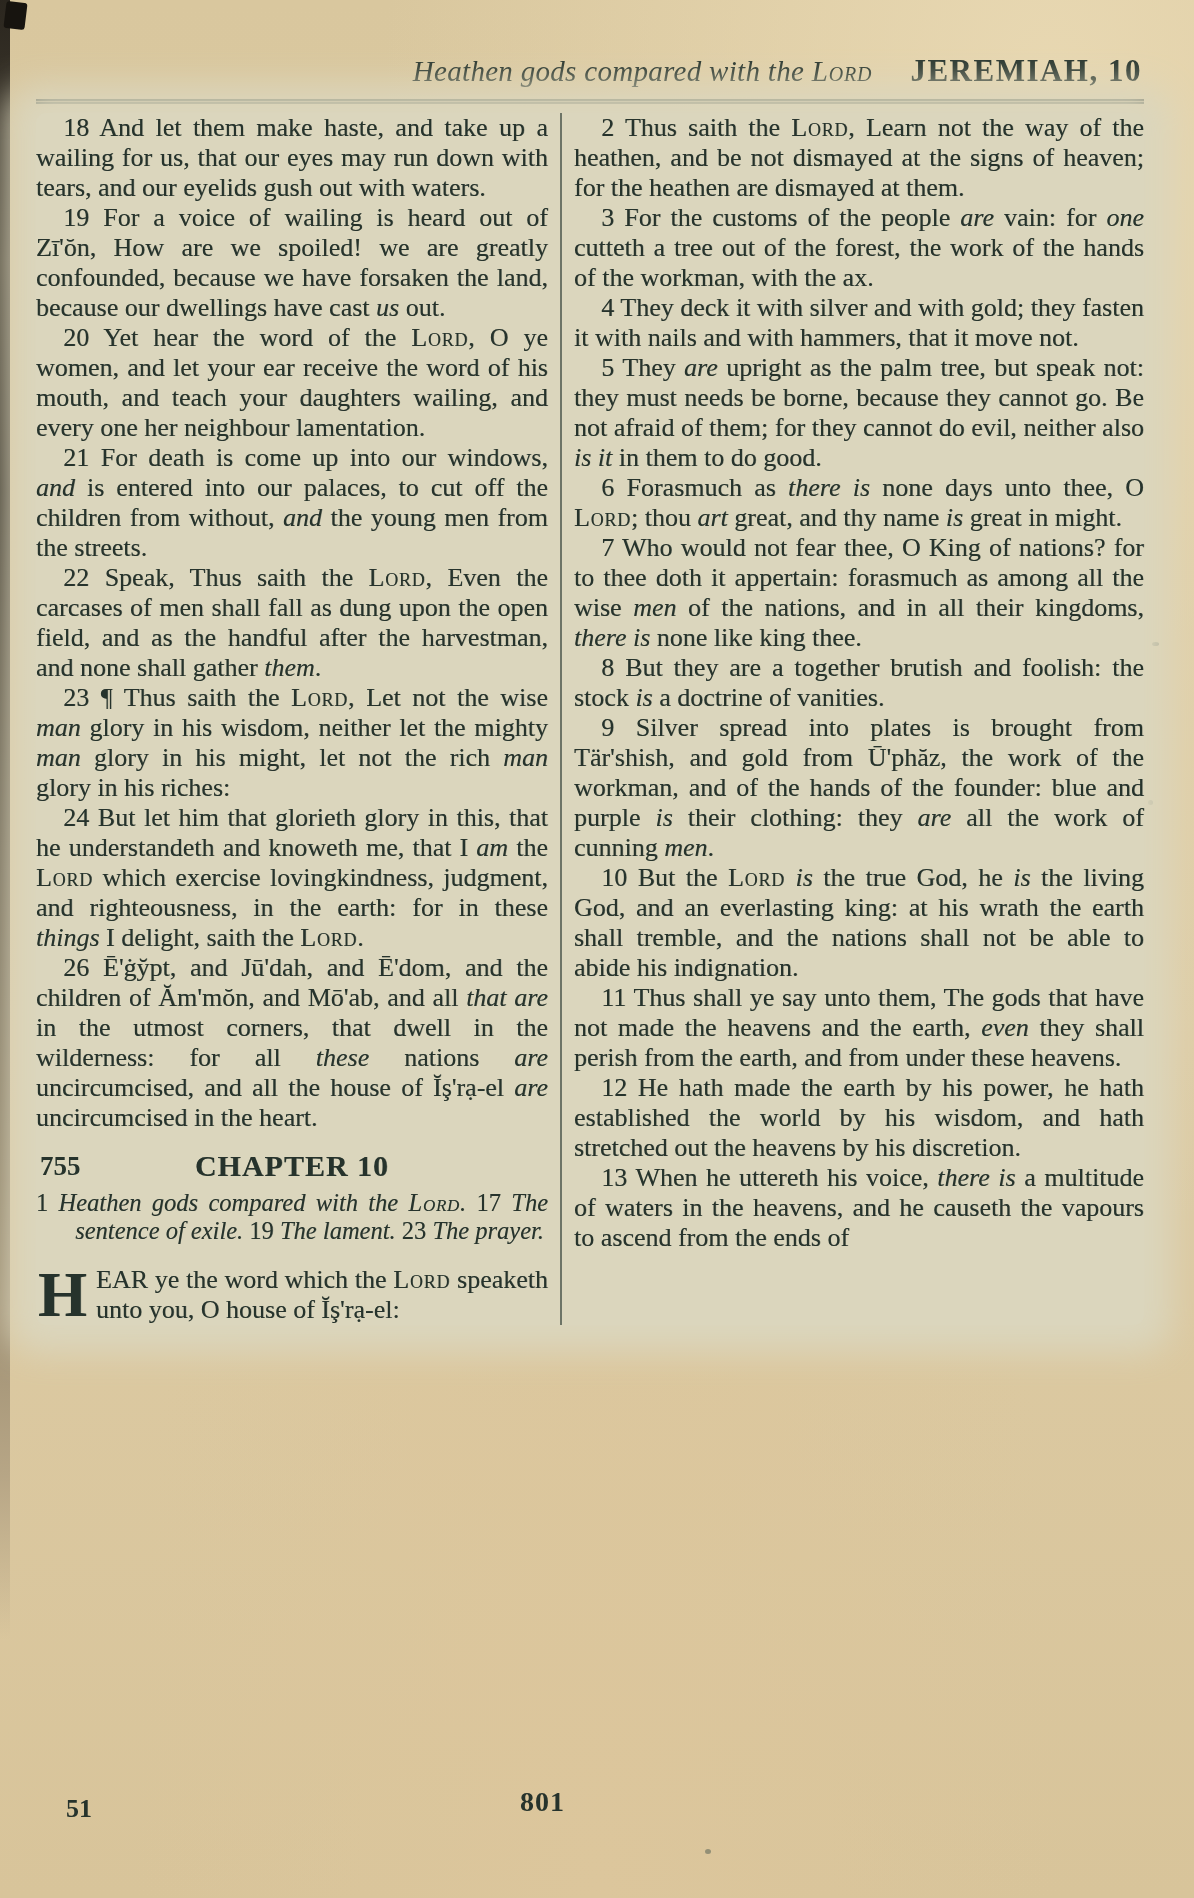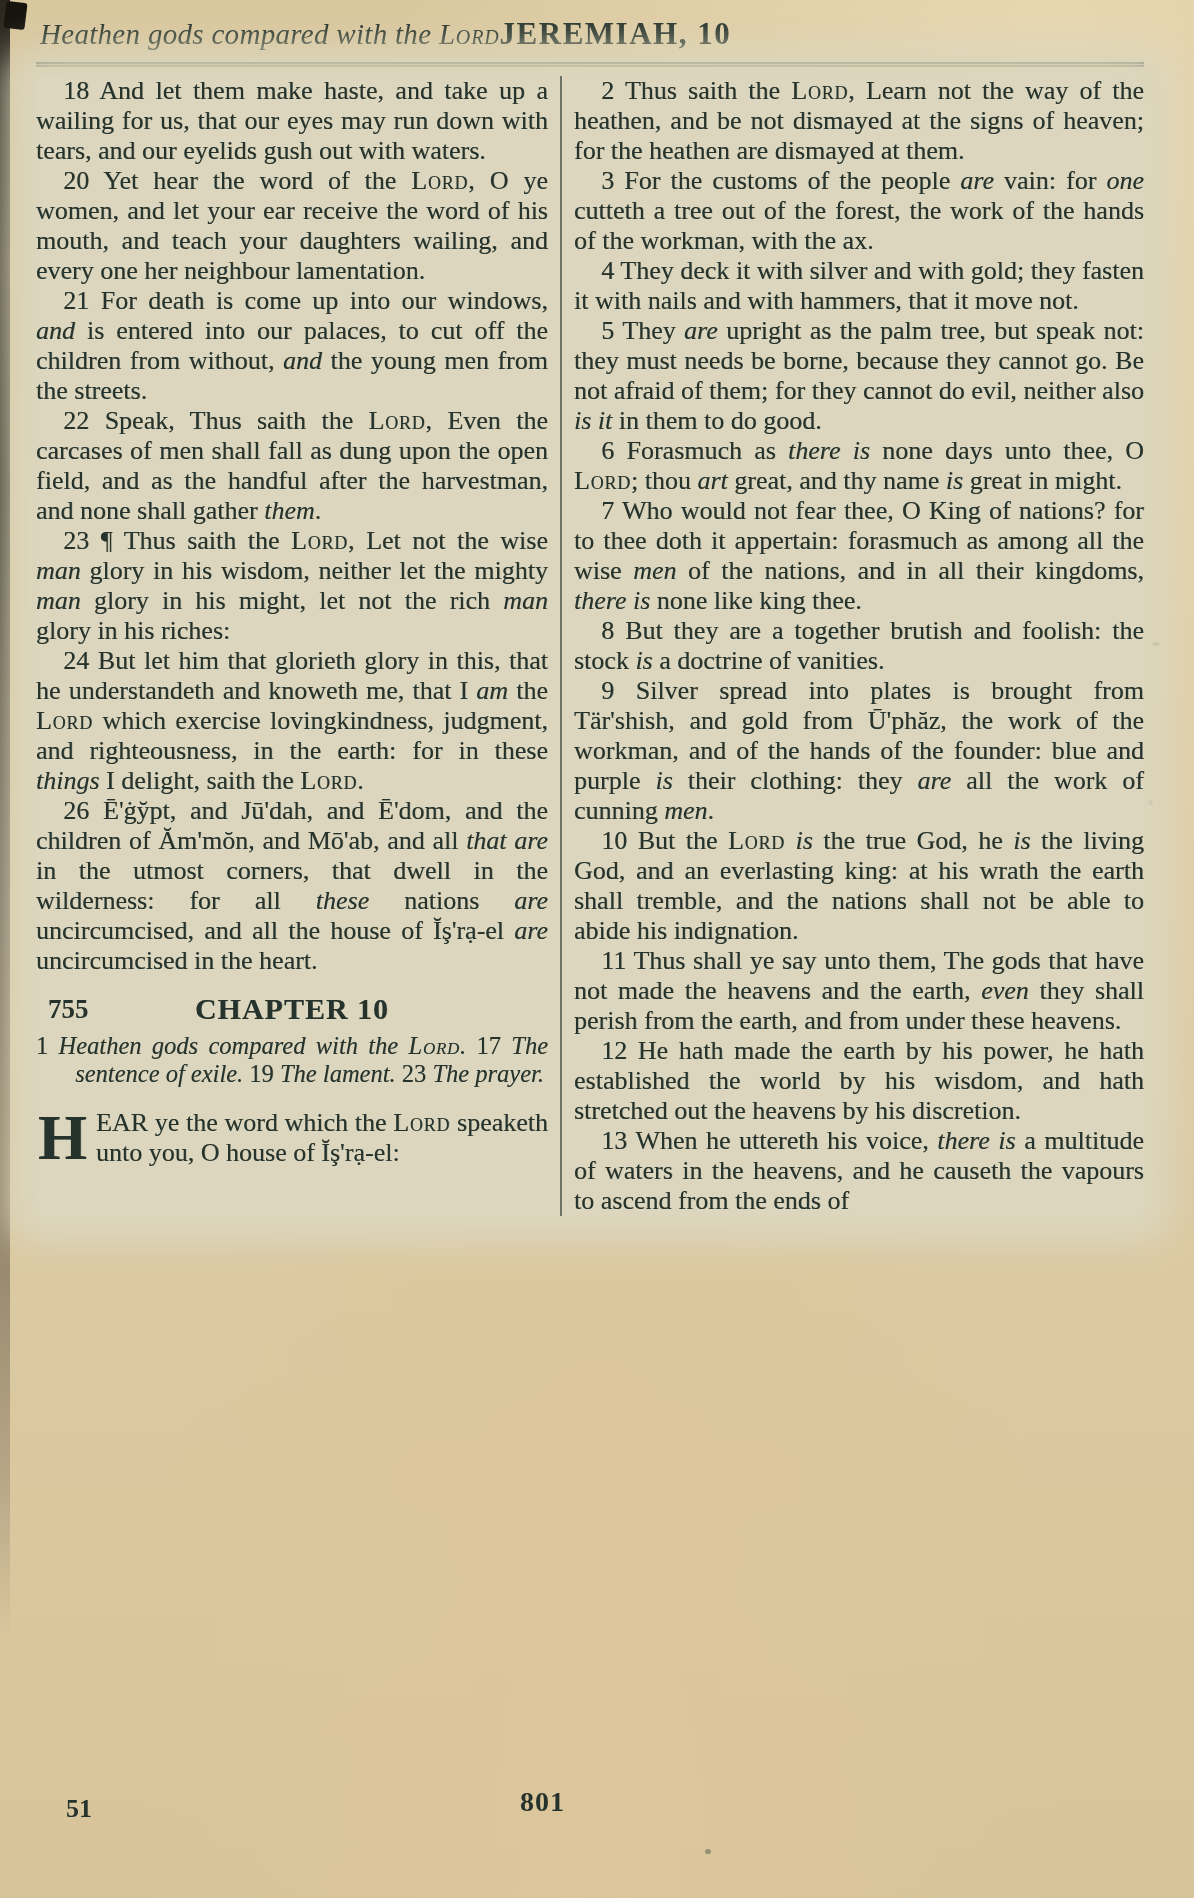--- a/index.html
+++ b/index.html
@@ -18,43 +18,43 @@
   .spine{position:absolute;left:0;top:0;height:1640px;width:10px;
     background:linear-gradient(to bottom,#171410 0%,#3d382e 16%,#28241d 30%,#5d5546 52%,#84775f 72%,#b3a283 90%,rgba(179,162,131,0) 100%);
     opacity:.9;}
   .corner{position:absolute;left:5px;top:2px;width:21px;height:27px;background:#17140f;border-radius:3px;transform:rotate(7deg);}
   .speck{position:absolute;background:#4c5a50;border-radius:50%;opacity:.8;}
   .speck.s1{left:1152px;top:642px;width:7px;height:4px;}
   .speck.s2{left:1148px;top:800px;width:5px;height:5px;}
   .speck.s3{left:705px;top:1849px;width:6px;height:5px;opacity:.5;}
 
   
-  .running-head{display:flex;justify-content:flex-start;align-items:baseline;
-    padding:16px 52px 0 40px;}
+  .running-head{display:flex;justify-content:flex-end;align-items:baseline;
+    padding:53px 52px 0 40px;gap:38px;}
   .rh-left{font-style:italic;font-size:29px;letter-spacing:.3px;}
   .rh-right{font-weight:bold;font-size:31px;letter-spacing:1.5px;}
   .head-rule{margin:10px 50px 0 36px;height:5px;
     background:linear-gradient(to bottom,#2c3a33 0,#2c3a33 2px,rgba(44,58,51,.3) 2px,rgba(44,58,51,.3) 3px,#2c3a33 3px,#2c3a33 5px);}
 
   
   .columns{display:flex;margin:9px 50px 0 36px;position:relative;
     background:#dbd6bd;box-shadow:0 0 34px 28px #dbd6bd;border-radius:10px;}
   .col-left{width:512px;}
   .gap{width:26px;display:flex;justify-content:center;}
   .divider{width:2px;background:rgba(42,56,48,.62);}
   .col-right{flex:1;}
 
   .verse{margin:0;text-indent:1.05em;text-align:justify;
     font-size:26px;line-height:30px;
     text-shadow:.4px 0 0 rgba(38,51,44,.45);}
   .i{font-style:italic;}
   .sc{font-variant:small-caps;letter-spacing:.03em;}
   .isc{font-style:italic;font-variant:small-caps;letter-spacing:.03em;}
 
-  .chapter-row{position:relative;text-align:center;margin:16px 12px 6px;}
+  .chapter-row{position:relative;text-align:center;margin:16px 4px 6px;}
   .chapter-num{position:absolute;left:0;top:2px;font-weight:bold;font-size:27px;}
   .chapter-title{font-weight:bold;font-size:30px;letter-spacing:1px;
     text-shadow:.4px 0 0 rgba(38,51,44,.45);}
 
   .summary{margin:4px 0 20px;padding-left:1.6em;text-indent:-1.6em;
     font-size:24.5px;line-height:28px;text-align:justify;
     text-shadow:.3px 0 0 rgba(38,51,44,.4);}
 
   .dropcap-par{margin:6px 0 0;text-indent:0;text-align:justify;
     font-size:26px;line-height:30px;text-shadow:.4px 0 0 rgba(38,51,44,.45);}
@@ -79,20 +79,21 @@
   <div class="running-head">
     <span class="rh-left"><span class="i">Heathen gods compared with the </span><span class="isc">Lord</span></span>
     <span class="rh-right">JEREMIAH, 10</span>
   </div>
   <div class="head-rule"></div>
 
   <div class="columns">
     <div class="col-left">
       <div>
           <p class="verse"><span>18 And let them make haste, and take up a wailing for us, that our eyes may run down with tears, and our eyelids gush out with waters.</span></p>
+          <p class="verse"><span>19 For a voice of wailing is heard out of Zī'ŏn, How are we spoiled! we are greatly confounded, because we have forsaken the land, because our dwellings have cast </span><span class="i">us</span><span> out.</span></p>
           <p class="verse"><span>20 Yet hear the word of the </span><span class="sc">Lord</span><span>, O ye women, and let your ear receive the word of his mouth, and teach your daughters wailing, and every one her neighbour lamentation.</span></p>
           <p class="verse"><span>21 For death is come up into our windows, </span><span class="i">and</span><span> is entered into our palaces, to cut off the children from without, </span><span class="i">and</span><span> the young men from the streets.</span></p>
           <p class="verse"><span>22 Speak, Thus saith the </span><span class="sc">Lord</span><span>, Even the carcases of men shall fall as dung upon the open field, and as the handful after the harvestman, and none shall gather </span><span class="i">them</span><span>.</span></p>
           <p class="verse"><span>23 ¶ Thus saith the </span><span class="sc">Lord</span><span>, Let not the wise </span><span class="i">man</span><span> glory in his wisdom, neither let the mighty </span><span class="i">man</span><span> glory in his might, let not the rich </span><span class="i">man</span><span> glory in his riches:</span></p>
           <p class="verse"><span>24 But let him that glorieth glory in this, that he understandeth and knoweth me, that I </span><span class="i">am</span><span> the </span><span class="sc">Lord</span><span> which exercise lovingkindness, judgment, and righteousness, in the earth: for in these </span><span class="i">things</span><span> I delight, saith the </span><span class="sc">Lord</span><span>.</span></p>
           <p class="verse"><span>26 Ē'ġy̆pt, and Jū'dah, and Ē'dom, and the children of Ăm'mŏn, and Mō'ab, and all </span><span class="i">that are</span><span> in the utmost corners, that dwell in the wilderness: for all </span><span class="i">these</span><span> nations </span><span class="i">are</span><span> uncircumcised, and all the house of Ĭş'rạ-el </span><span class="i">are</span><span> uncircumcised in the heart.</span></p>
         </div>
 
       <div class="chapter-row">
         <span class="chapter-num">755</span>

